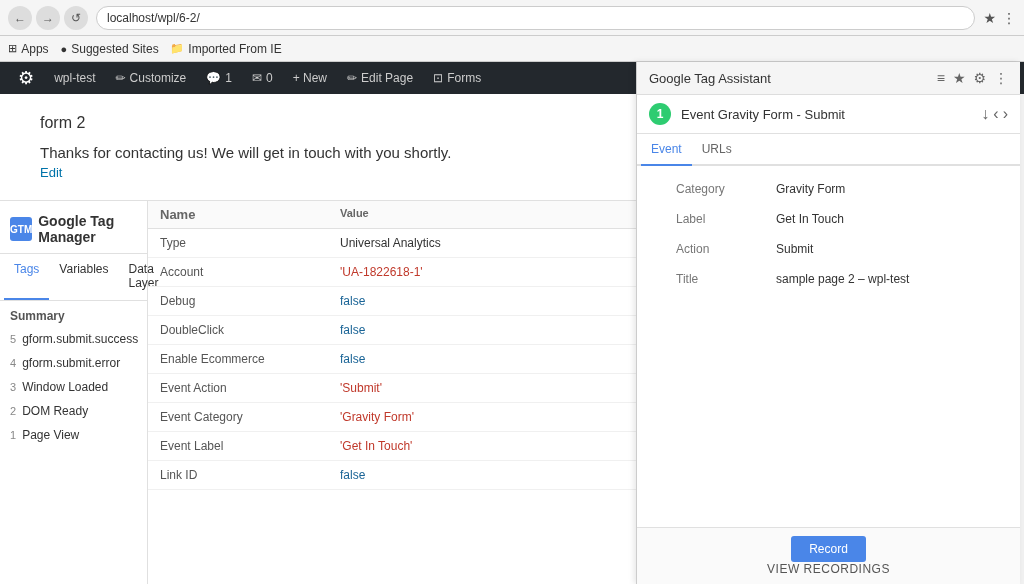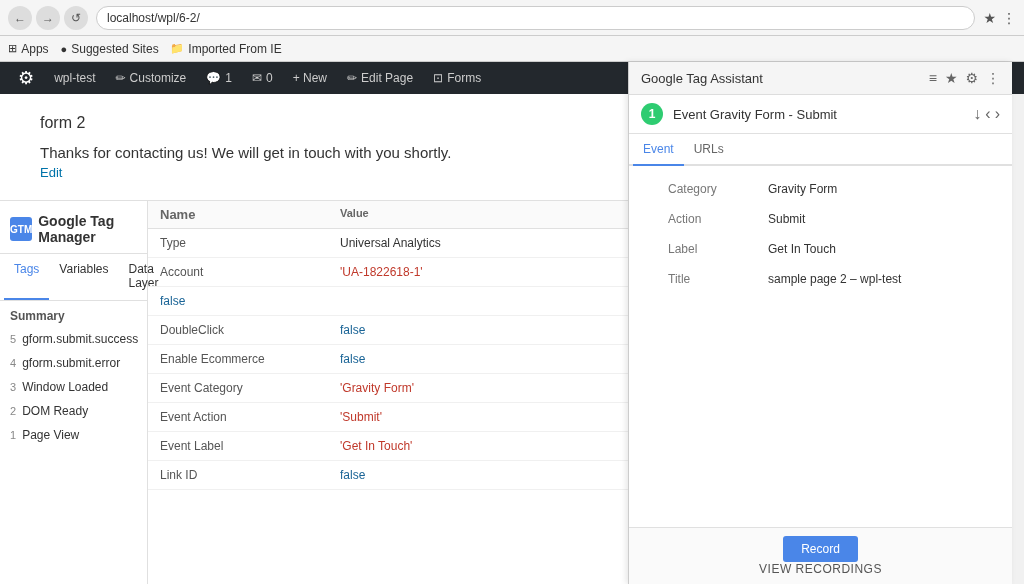--- a/index.html
+++ b/index.html
@@ -192,21 +192,21 @@
     .gtm-value.string-val { color: #c0392b; }
 
     
     .tag-assistant-panel {
       width: 384px;
       background: white;
       border-left: 1px solid #ccc;
       display: flex;
       flex-direction: column;
       position: absolute;
-      right: 12px;
+      right: 4px;
       top: 62px;
       bottom: 0;
       box-shadow: -2px 0 6px rgba(0,0,0,0.1);
     }
     .ta-header {
       background: #f5f5f5;
       border-bottom: 1px solid #ddd;
       padding: 8px 12px;
       display: flex;
       align-items: center;
@@ -421,37 +421,38 @@
         </div>
         <div class="gtm-row">
           <div class="gtm-field">Type</div>
           <div class="gtm-value">Universal Analytics</div>
         </div>
         <div class="gtm-row">
           <div class="gtm-field">Account</div>
           <div class="gtm-value link">'UA-1822618-1'</div>
         </div>
         <div class="gtm-row">
+          <div class="gtm-field">Debug</div>
           <div class="gtm-value false-val">false</div>
         </div>
         <div class="gtm-row">
           <div class="gtm-field">DoubleClick</div>
           <div class="gtm-value false-val">false</div>
         </div>
         <div class="gtm-row">
           <div class="gtm-field">Enable Ecommerce</div>
           <div class="gtm-value false-val">false</div>
         </div>
         <div class="gtm-row">
+          <div class="gtm-field">Event Action</div>
+          <div class="gtm-value string-val">'Submit'</div>
+        </div>
+        <div class="gtm-row">
           <div class="gtm-field">Event Category</div>
           <div class="gtm-value string-val">'Gravity Form'</div>
-        </div>
-        <div class="gtm-row">
-          <div class="gtm-field">Event Action</div>
-          <div class="gtm-value string-val">'Submit'</div>
         </div>
         <div class="gtm-row">
           <div class="gtm-field">Event Label</div>
           <div class="gtm-value string-val">'Get In Touch'</div>
         </div>
         <div class="gtm-row">
           <div class="gtm-field">Link ID</div>
           <div class="gtm-value false-val">false</div>
         </div>
       </div>
@@ -484,26 +485,26 @@
     <div class="ta-tab active">Event</div>
     <div class="ta-tab">URLs</div>
   </div>
 
   <div class="ta-content">
     <div class="ta-row">
       <div class="ta-row-label">Category</div>
       <div class="ta-row-value">Gravity Form</div>
     </div>
     <div class="ta-row">
+      <div class="ta-row-label">Label</div>
+      <div class="ta-row-value">Get In Touch</div>
+    </div>
+    <div class="ta-row">
       <div class="ta-row-label">Action</div>
       <div class="ta-row-value">Submit</div>
-    </div>
-    <div class="ta-row">
-      <div class="ta-row-label">Label</div>
-      <div class="ta-row-value">Get In Touch</div>
     </div>
     <div class="ta-row">
       <div class="ta-row-label">Title</div>
       <div class="ta-row-value">sample page 2 – wpl-test</div>
     </div>
   </div>
 
   <div class="ta-footer">
     <button class="record-btn">Record</button>
     <span class="view-recordings">VIEW RECORDINGS</span>

